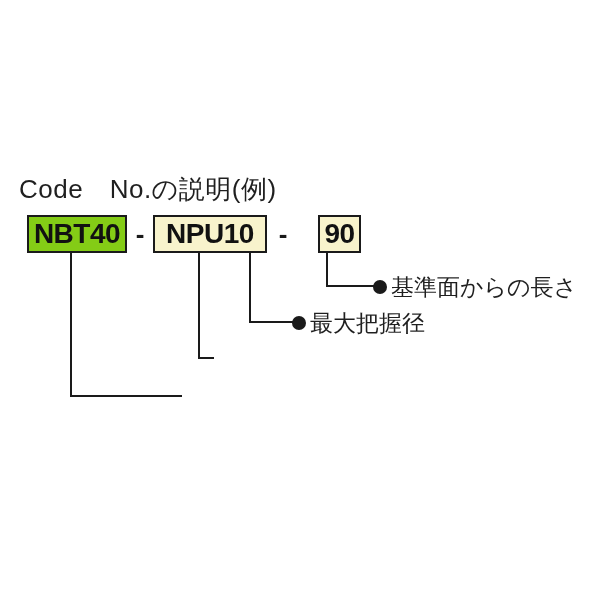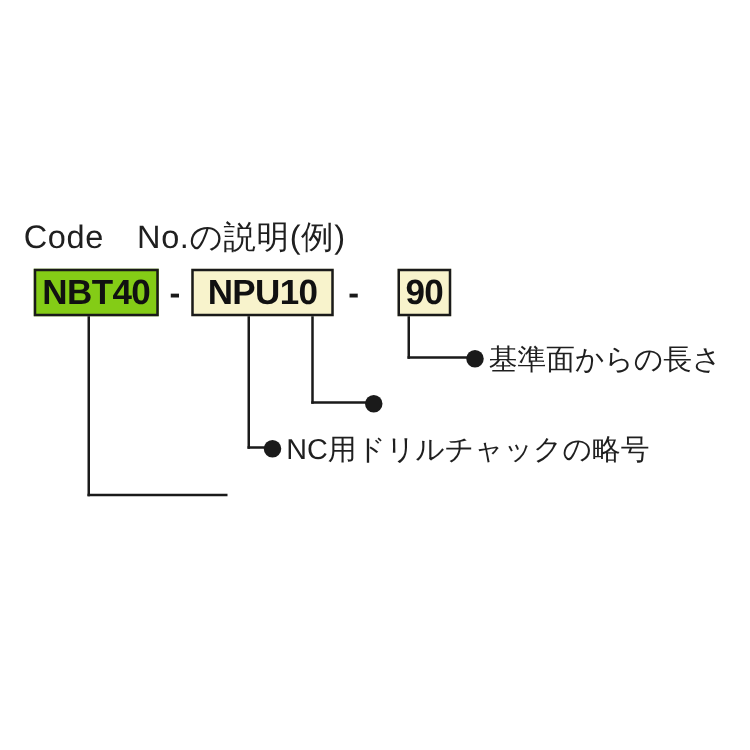--- a/index.html
+++ b/index.html
@@ -127,19 +127,16 @@
   <div class="hline h3"></div>
   <div class="vline v4"></div>
   <div class="hline h4"></div>
 
   <div class="annotation ann-1">
     <span class="bullet"></span>
     <span class="ann-text">基準面からの長さ</span>
   </div>
   <div class="annotation ann-2">
     <span class="bullet"></span>
-  </div>
-  <div class="annotation ann-3">
-    <span class="bullet"></span>
-    <span class="ann-text">NC用ドリルチャックの略号</span>
+    <span class="ann-text">最大把握径</span>
   </div>
 
 </div>
 
 </body></html>

